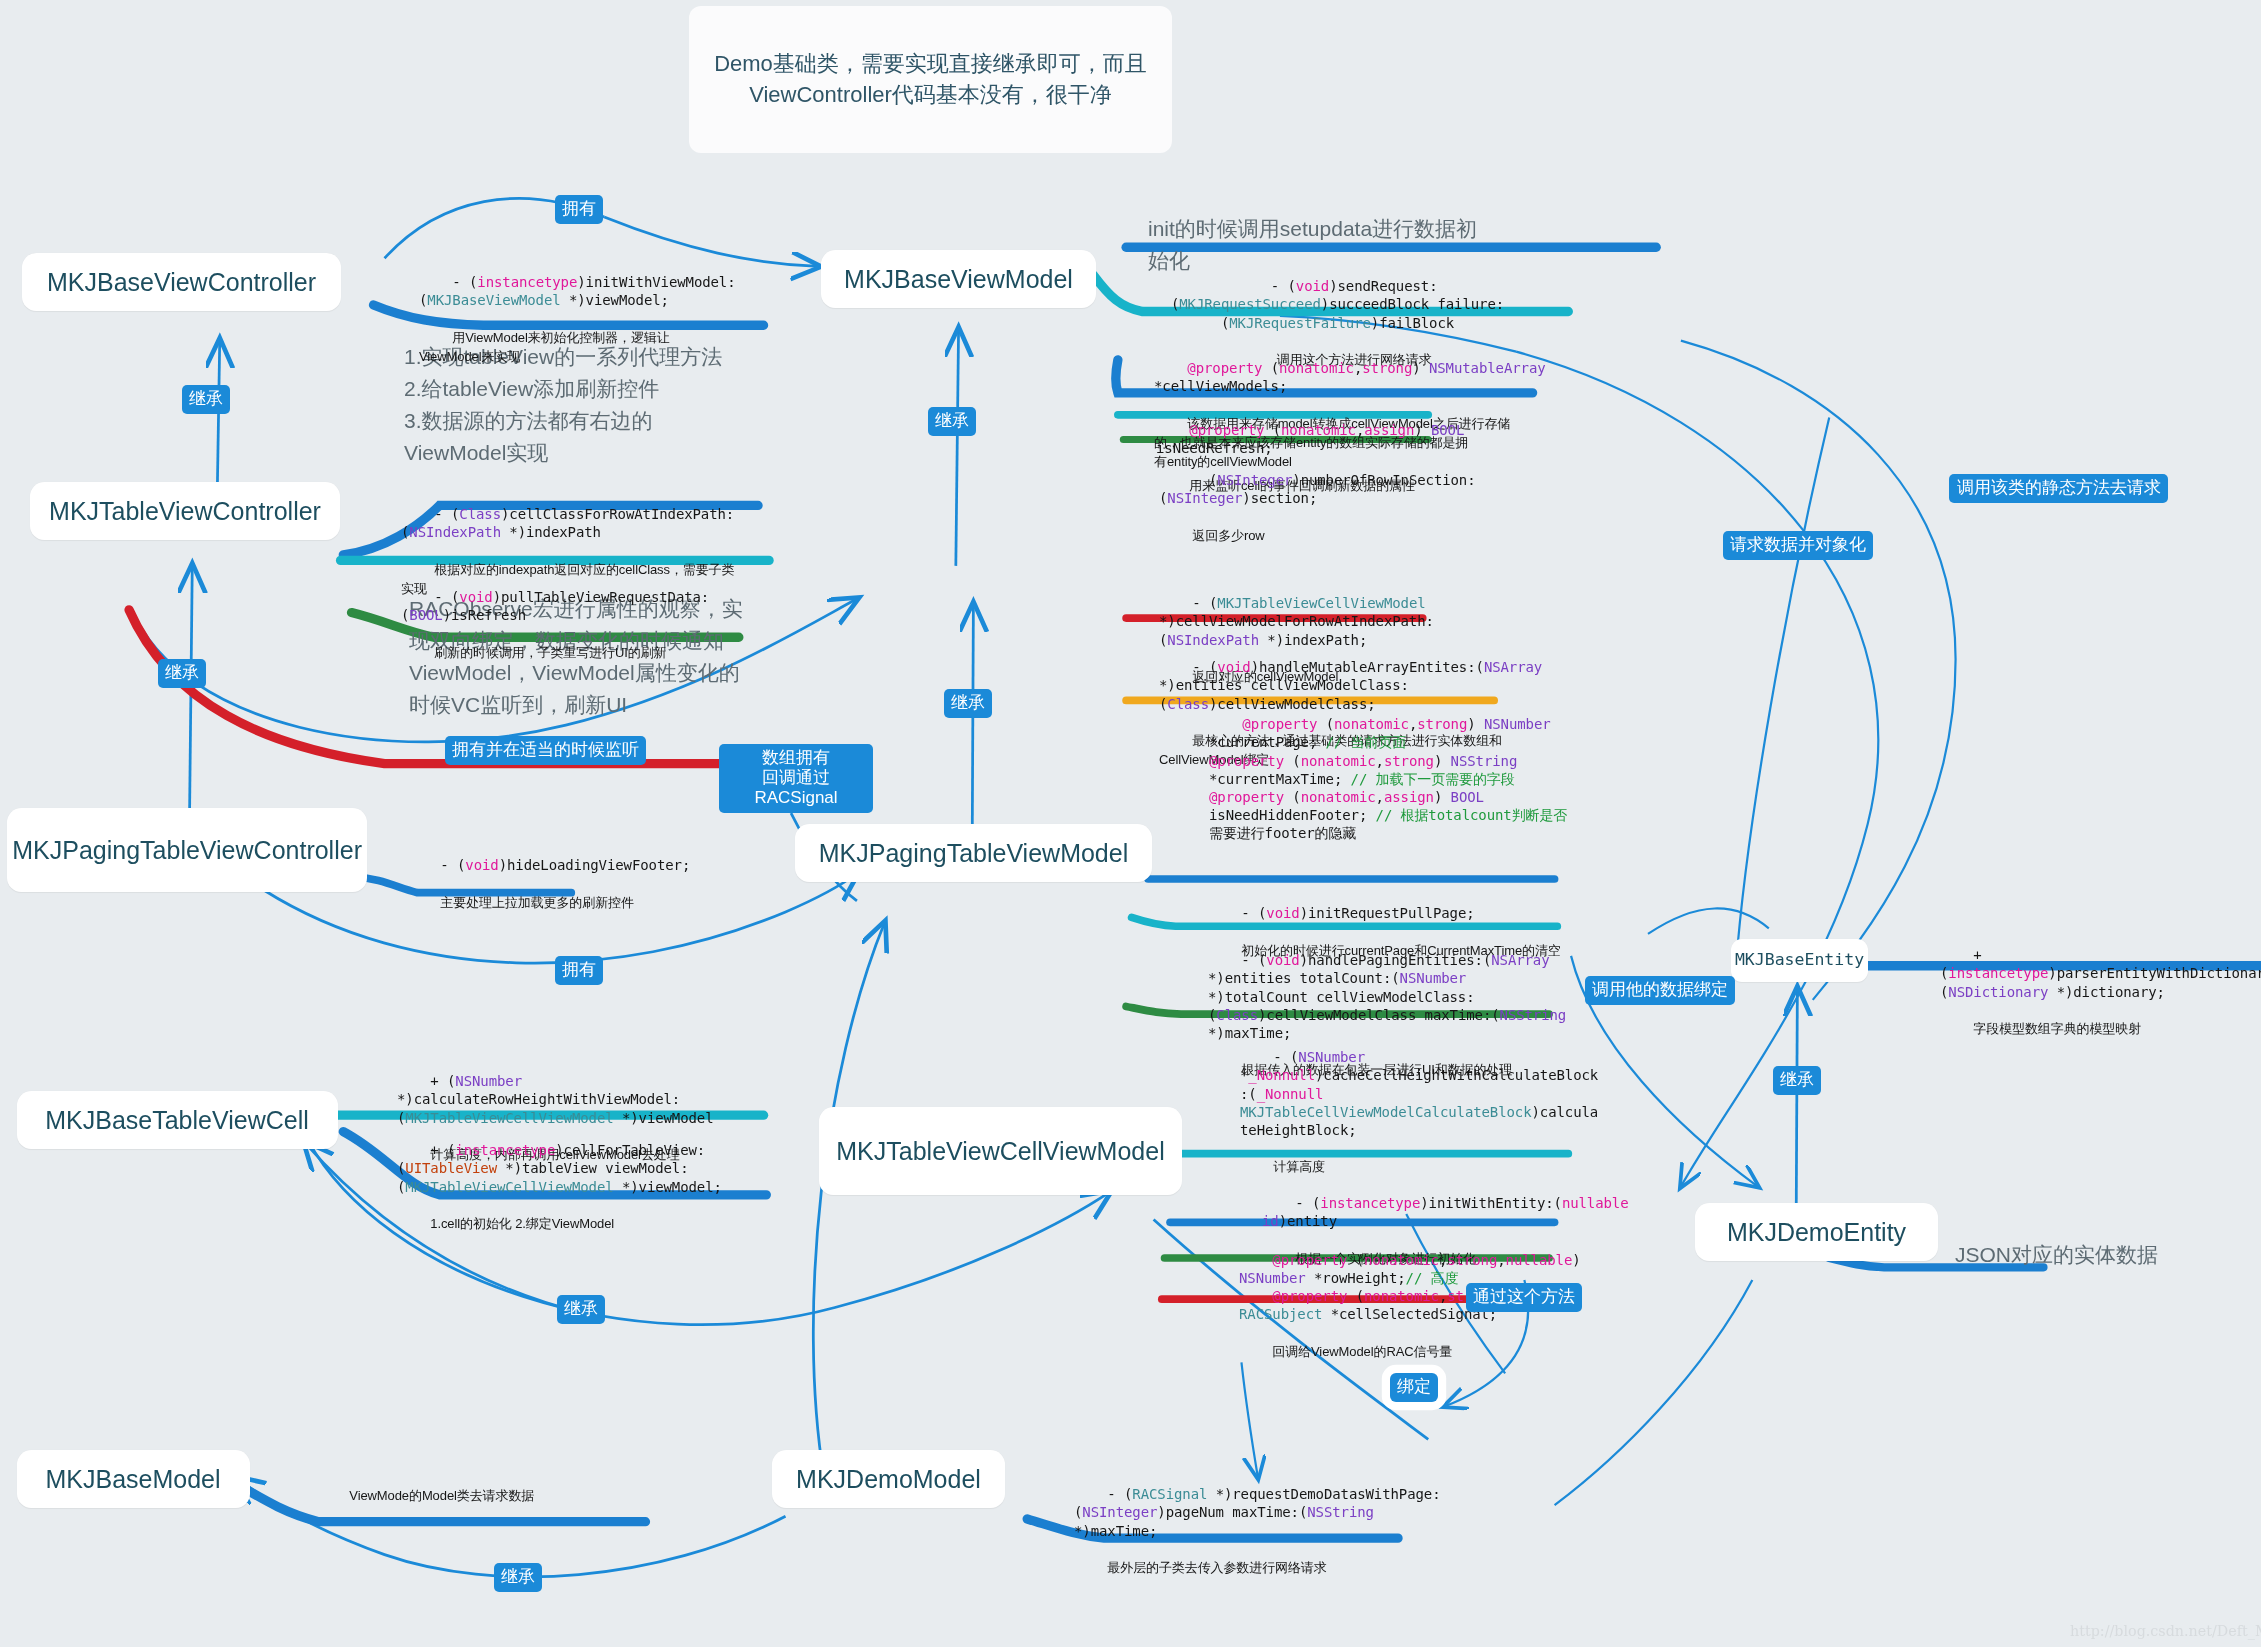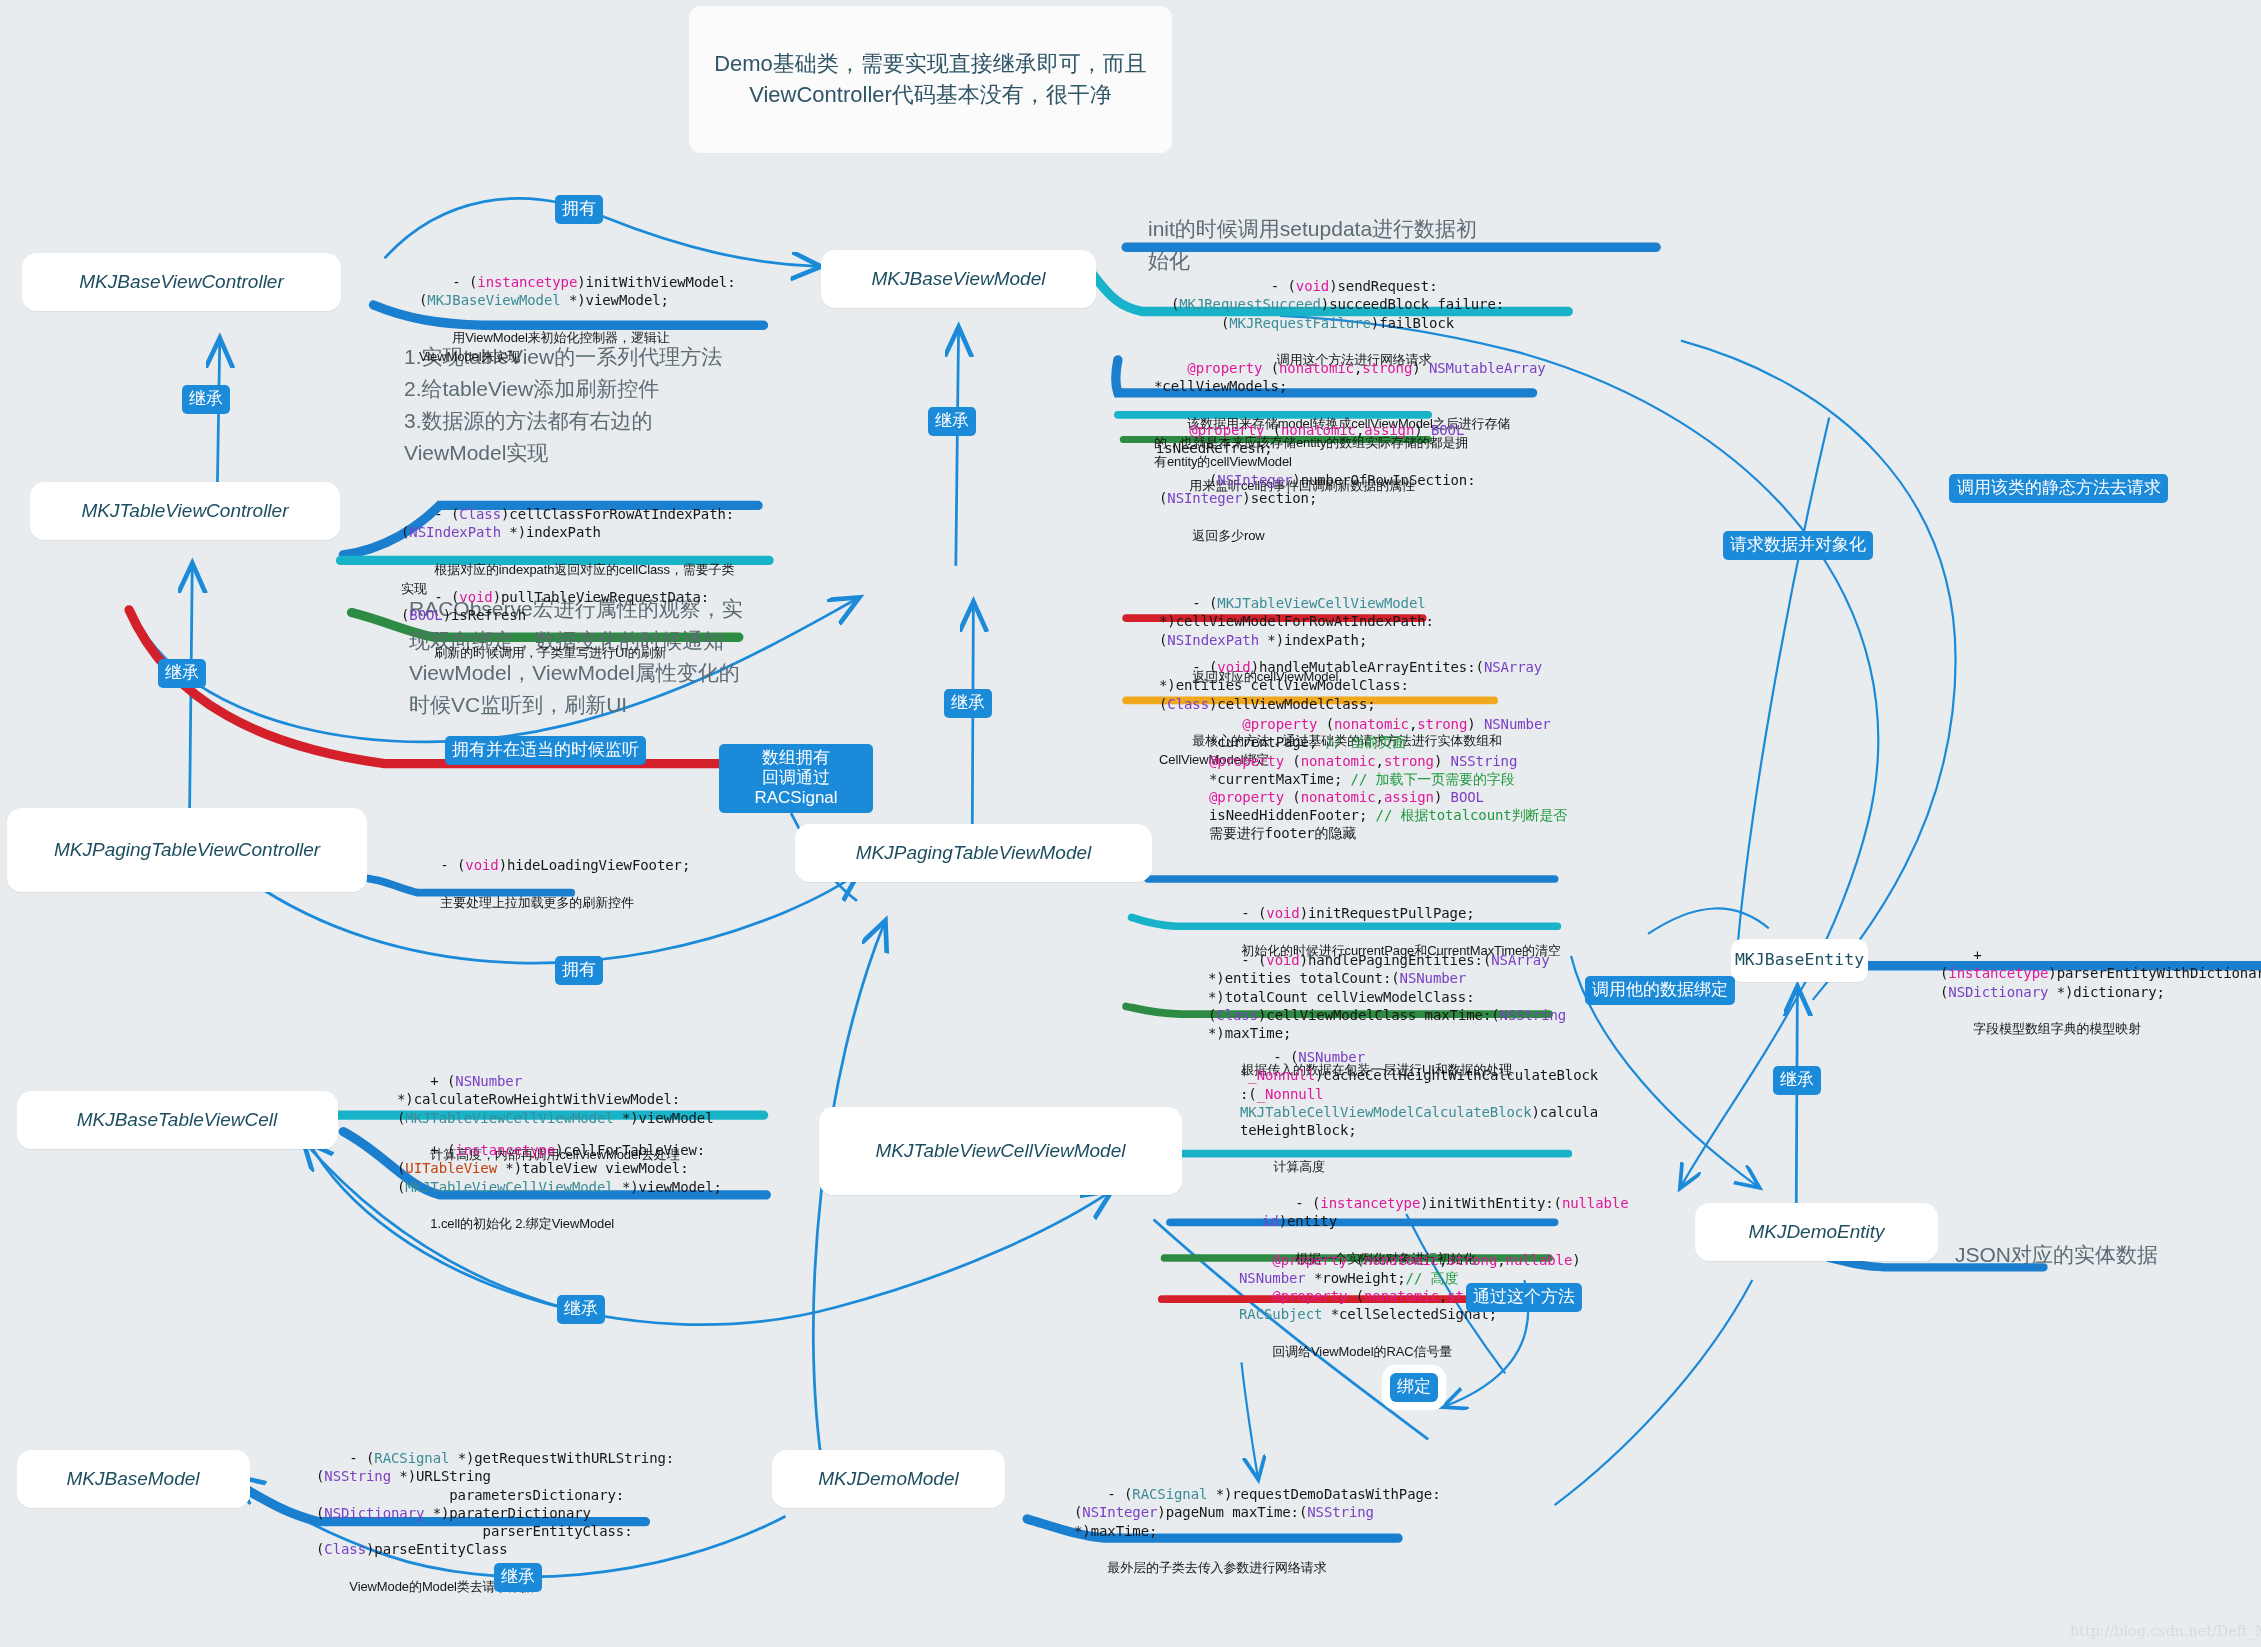--- a/index.html
+++ b/index.html
@@ -20,21 +20,21 @@
     border-radius:14.3px;
     color:#1d4e5f;
     display:flex;align-items:center;justify-content:center;
     text-align:center;
     box-shadow:0 0.5px 1.1px rgba(0,0,0,.06);
     z-index:5;
     padding:0 7.7px;
     box-sizing:border-box;
     line-height:1.12;
   }
-  .node.big{font-size:19px;font-style:italic;}
+  .node.big{font-size:25px;}
   .node.mono{font-family:"DejaVu Sans Mono","Liberation Mono",monospace;font-size:16.5px;}
 
   
   .titlebox{
     position:absolute;
     background:#fbfbfc;
     border-radius:12px;
     color:#2f5567;
     font-size:22px;
     line-height:1.42;
@@ -333,26 +333,21 @@
   </div>
 
   <div class="ann" style="left:397px;top:1123px;width:363px;">
     <span>+ (<span style="color:#e0189a">instancetype</span>)cellForTableView:
 (<span style="color:#c2410c">UITableView</span> *)tableView viewModel:
 (<span style="color:#3b8c95">MKJTableViewCellViewModel</span> *)viewModel;</span><br>
     <span class="cn">1.cell的初始化 2.绑定ViewModel</span>
   </div>
 
   <div class="ann" style="left:316px;top:1431px;width:385px;">
-    <span>- (<span style="color:#3b8c95">RACSignal</span> *)getRequestWithURLString:
-(<span style="color:#7b3fc4">NSString</span> *)URLString
-                parametersDictionary:
-(<span style="color:#7b3fc4">NSDictionary</span> *)paraterDictionary
-                    parserEntityClass:
-(<span style="color:#7b3fc4">Class</span>)parseEntityClass</span><br>
+    <br>
     <span class="cn">ViewMode的Model类去请求数据</span>
   </div>
 
   <div class="ann" style="left:1074px;top:1467px;width:396px;">
     <span>- (<span style="color:#3b8c95">RACSignal</span> *)requestDemoDatasWithPage:
 (<span style="color:#7b3fc4">NSInteger</span>)pageNum maxTime:(<span style="color:#7b3fc4">NSString</span>
 *)maxTime;</span><br>
     <span class="cn">最外层的子类去传入参数进行网络请求</span>
   </div>
 

